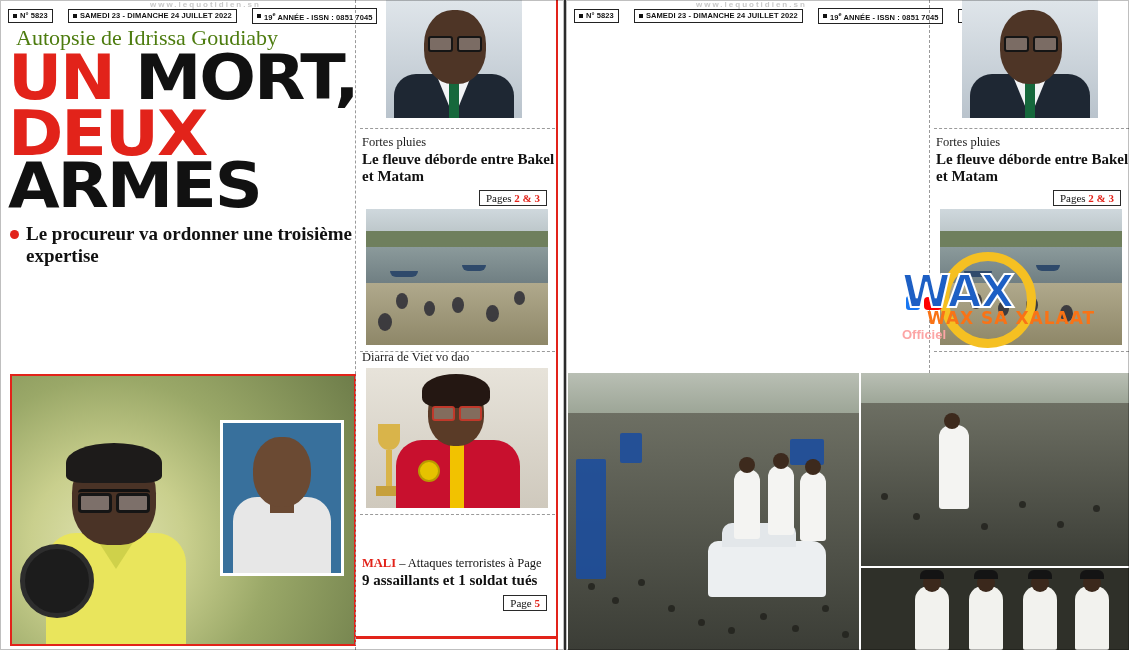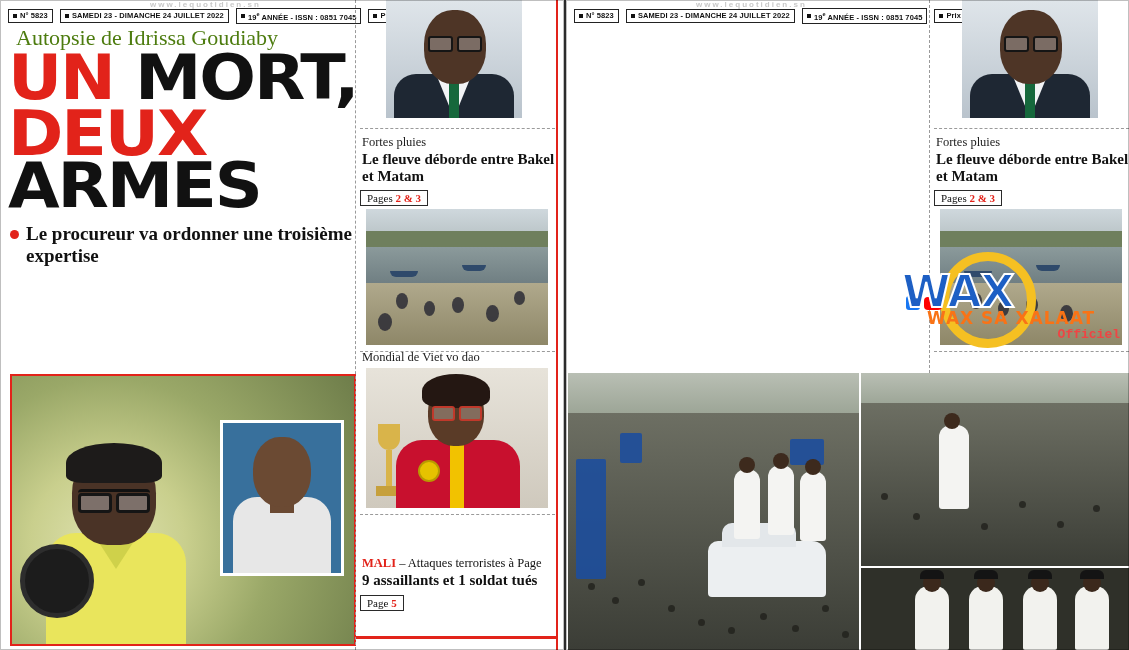--- a/index.html
+++ b/index.html
@@ -46,21 +46,21 @@
     background: #e2231a;
   }
 
   
   .masthead {
     position: absolute;
     left: 8px;
     top: 8px;
     display: flex;
     align-items: center;
-    gap: 8px;
+    gap: 16px;
     font-size: 7.5px;
     font-weight: bold;
     color: #111;
     white-space: nowrap;
     letter-spacing: 0.1px;
   }
   .masthead .cell {
     border: 1px solid #222;
     padding: 1.5px 4px 1.5px 4px;
     margin-right: -1px;
@@ -294,21 +294,21 @@
   .page-tag {
     display: inline-block;
     border: 1px solid #2a2a2a;
     font-family: "Liberation Serif", serif;
     font-size: 11px;
     padding: 1px 6px;
     color: #111;
     background: #fff;
   }
   .page-tag b { color: #e2231a; }
-  .tag-right { }
+  .tag-right { text-align: right; }
 
   
   .photo-river {
     position: relative;
     width: 182px; height: 136px;
     margin: 3px 0 4px 6px;
     overflow: hidden;
     background: #9aa28a;
   }
   .river-sky { position: absolute; left:0; right:0; top:0; height: 28px; background: linear-gradient(#cfd8dd,#b9c3c6); }
@@ -469,25 +469,25 @@
     font-family: "DejaVu Sans", sans-serif;
     font-weight: bold;
     font-size: 17px;
     color: #f97316;
     letter-spacing: 1px;
     text-align: center;
   }
   .wm-off {
     position: absolute; left: 6px; top: 75px;
     width: 218px;
-    font-family: Liberation Mono, monospace;
+    font-family: Liberation Sans, sans-serif;
     font-weight: bold;
     font-size: 13px;
-    color: #ef4444;
-    text-align: right;
+    color: #fca5a5;
+    text-align: left;
   }
   .wm-fb {
     position: absolute; left: 10px; top: 44px;
     width: 14px; height: 14px;
     border-radius: 3px;
     background: #1877f2;
     color: #fff;
     font-size: 11px;
     font-weight: bold;
     text-align: center;
@@ -608,21 +608,21 @@
           <div class="blob" style="left:58px; top:92px; width:11px; height:15px;"></div>
           <div class="blob" style="left:86px; top:88px; width:12px; height:16px;"></div>
           <div class="blob" style="left:120px; top:96px; width:13px; height:17px;"></div>
           <div class="blob" style="left:148px; top:82px; width:11px; height:14px;"></div>
           <div class="blob" style="left:12px; top:104px; width:14px; height:18px;"></div>
         </div>
         <div class="hrule"></div>
       </div>
 
       <div style="position:absolute; left:0; top:348px; width:195px;">
-        <div class="col-label">Mondial de Viet vo dao</div>
+        <div class="col-label">Diarra de Viet vo dao</div>
         <div class="photo-athlete">
           <div class="ath-bg"></div>
           <div class="ath-trophy">
             <div class="cupv"></div>
             <div class="stem"></div>
             <div class="base"></div>
           </div>
           <div class="ath-body"></div>
           <div class="ath-stripe"></div>
           <div class="ath-head"></div>

